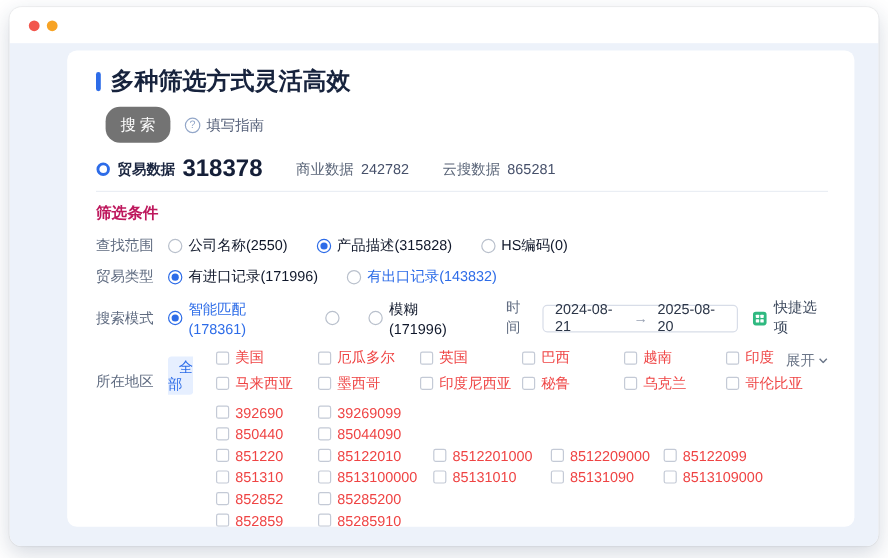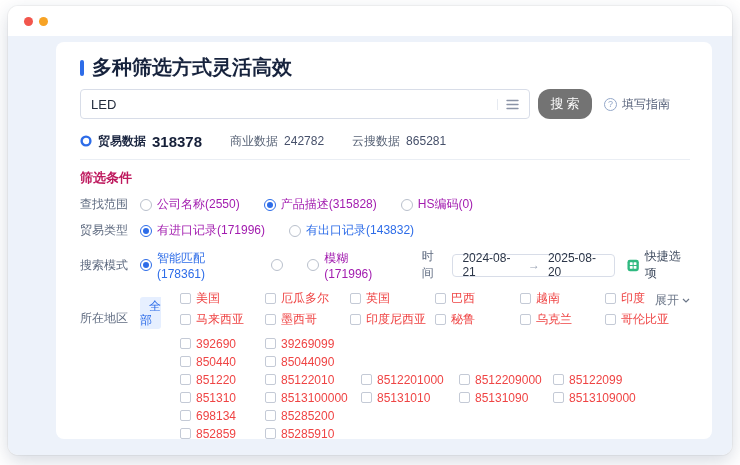--- a/index.html
+++ b/index.html
@@ -27,30 +27,30 @@
                 font-size:13px; letter-spacing:3px; padding-left:3px; cursor:pointer; font-family:inherit; }
   .guide { margin-left:12px; display:flex; align-items:center; gap:5px; color:#56617a; font-size:12px; cursor:pointer; }
   .guide-ico { width:13px; height:13px; border-radius:50%; border:1px solid #93a7c9; color:#93a7c9; font-size:9px;
                display:flex; align-items:center; justify-content:center; }
 
   
   .tabs { display:flex; align-items:center; gap:28px; margin-top:12px; height:20px; }
   .tab { display:flex; align-items:center; gap:6px; font-size:12px; color:#5a6578; cursor:pointer;text-align:center; }
   .tab .cnt { font-size:12px; color:#46506a; }
   .tab.active { color:#1b2640; font-weight:bold; }
-  .tab.active .cnt { font-size:15px; font-weight:bold; color:#151f38; }
+  .tab.active .cnt { font-size:20px; font-weight:bold; color:#151f38; }
   .hr { height:1px; background:#eaeef4; margin-top:8px; }
 
   .sec-title { margin-top:9px; font-size:13px; font-weight:bold; color:#be185d; }
 
   
   .frow { display:flex; align-items:center; margin-top:9px; font-size:12px; }
   .frow.top { align-items:flex-end; }
   .flabel { width:60px; flex:none; color:#5f6b80; }
-  .opt { display:inline-flex; align-items:center; gap:5px; margin-right:24px; color:#a21caf; cursor:pointer; }
+  .opt { display:inline-flex; align-items:center; gap:5px; margin-right:24px; color:#0f172a; cursor:pointer; }
   .opt.blue { color:#2d6ce8; }
   .radio { width:12px; height:12px; border-radius:50%; border:1px solid #b9c0cc; background:#fff; position:relative; flex:none; }
   .radio.on { border-color:#2d6ce8; }
   .radio.on::after { content:""; position:absolute; left:2px; top:2px; width:6px; height:6px; border-radius:50%; background:#2d6ce8; }
 
   .time-label { color:#5f6b80; margin-left:6px; margin-right:8px; }
   .date-box { display:flex; align-items:center; gap:8px; border:1px solid #d8dde8; border-radius:4px; height:23px;
               padding:0 9px; color:#2b3547; cursor:pointer; }
   .date-sep { color:#99a2b3; }
   .quick { display:flex; align-items:center; gap:5px; margin-left:12px; color:#3e4a5e; cursor:pointer; }
@@ -79,32 +79,20 @@
   </div>
   <div class="content">
     <div class="card">
 
       <div class="title-row">
         <span class="title-bar-accent"></span>
         <span class="page-title">多种筛选方式灵活高效</span>
       </div>
 
       <div class="search-row">
-        <div class="main-input">
-          <input type="text" value="LED" style="">
-          <span class="menu-ico">
-            <svg width="13" height="11" viewBox="0 0 13 11">
-                <g stroke="#8a93a6" stroke-width="1.4" stroke-linecap="round">
-                  <line x1="1" y1="1.5" x2="12" y2="1.5"></line>
-                  <line x1="1" y1="5.5" x2="12" y2="5.5"></line>
-                  <line x1="1" y1="9.5" x2="12" y2="9.5"></line>
-                </g>
-              </svg>
-          </span>
-        </div>
         <button class="btn-search">搜索</button>
         <div class="guide">
           <span class="guide-ico">?</span>
           <span>填写指南</span>
         </div>
       </div>
 
       <div class="tabs">
         <div class="tab active">
           <svg width="12" height="12" viewBox="0 0 12 12">
@@ -318,21 +306,21 @@
                 <span>85131090</span>
               </span>
             <span class="cbi">
                 <span class="cb"></span>
                 <span>8513109000</span>
               </span>
           </div>
           <div class="hs-line">
             <span class="cbi">
                 <span class="cb"></span>
-                <span>698134</span>
+                <span>852852</span>
               </span>
             <span class="cbi">
                 <span class="cb"></span>
                 <span>85285200</span>
               </span>
           </div>
           <div class="hs-line">
             <span class="cbi">
                 <span class="cb"></span>
                 <span>852859</span>

